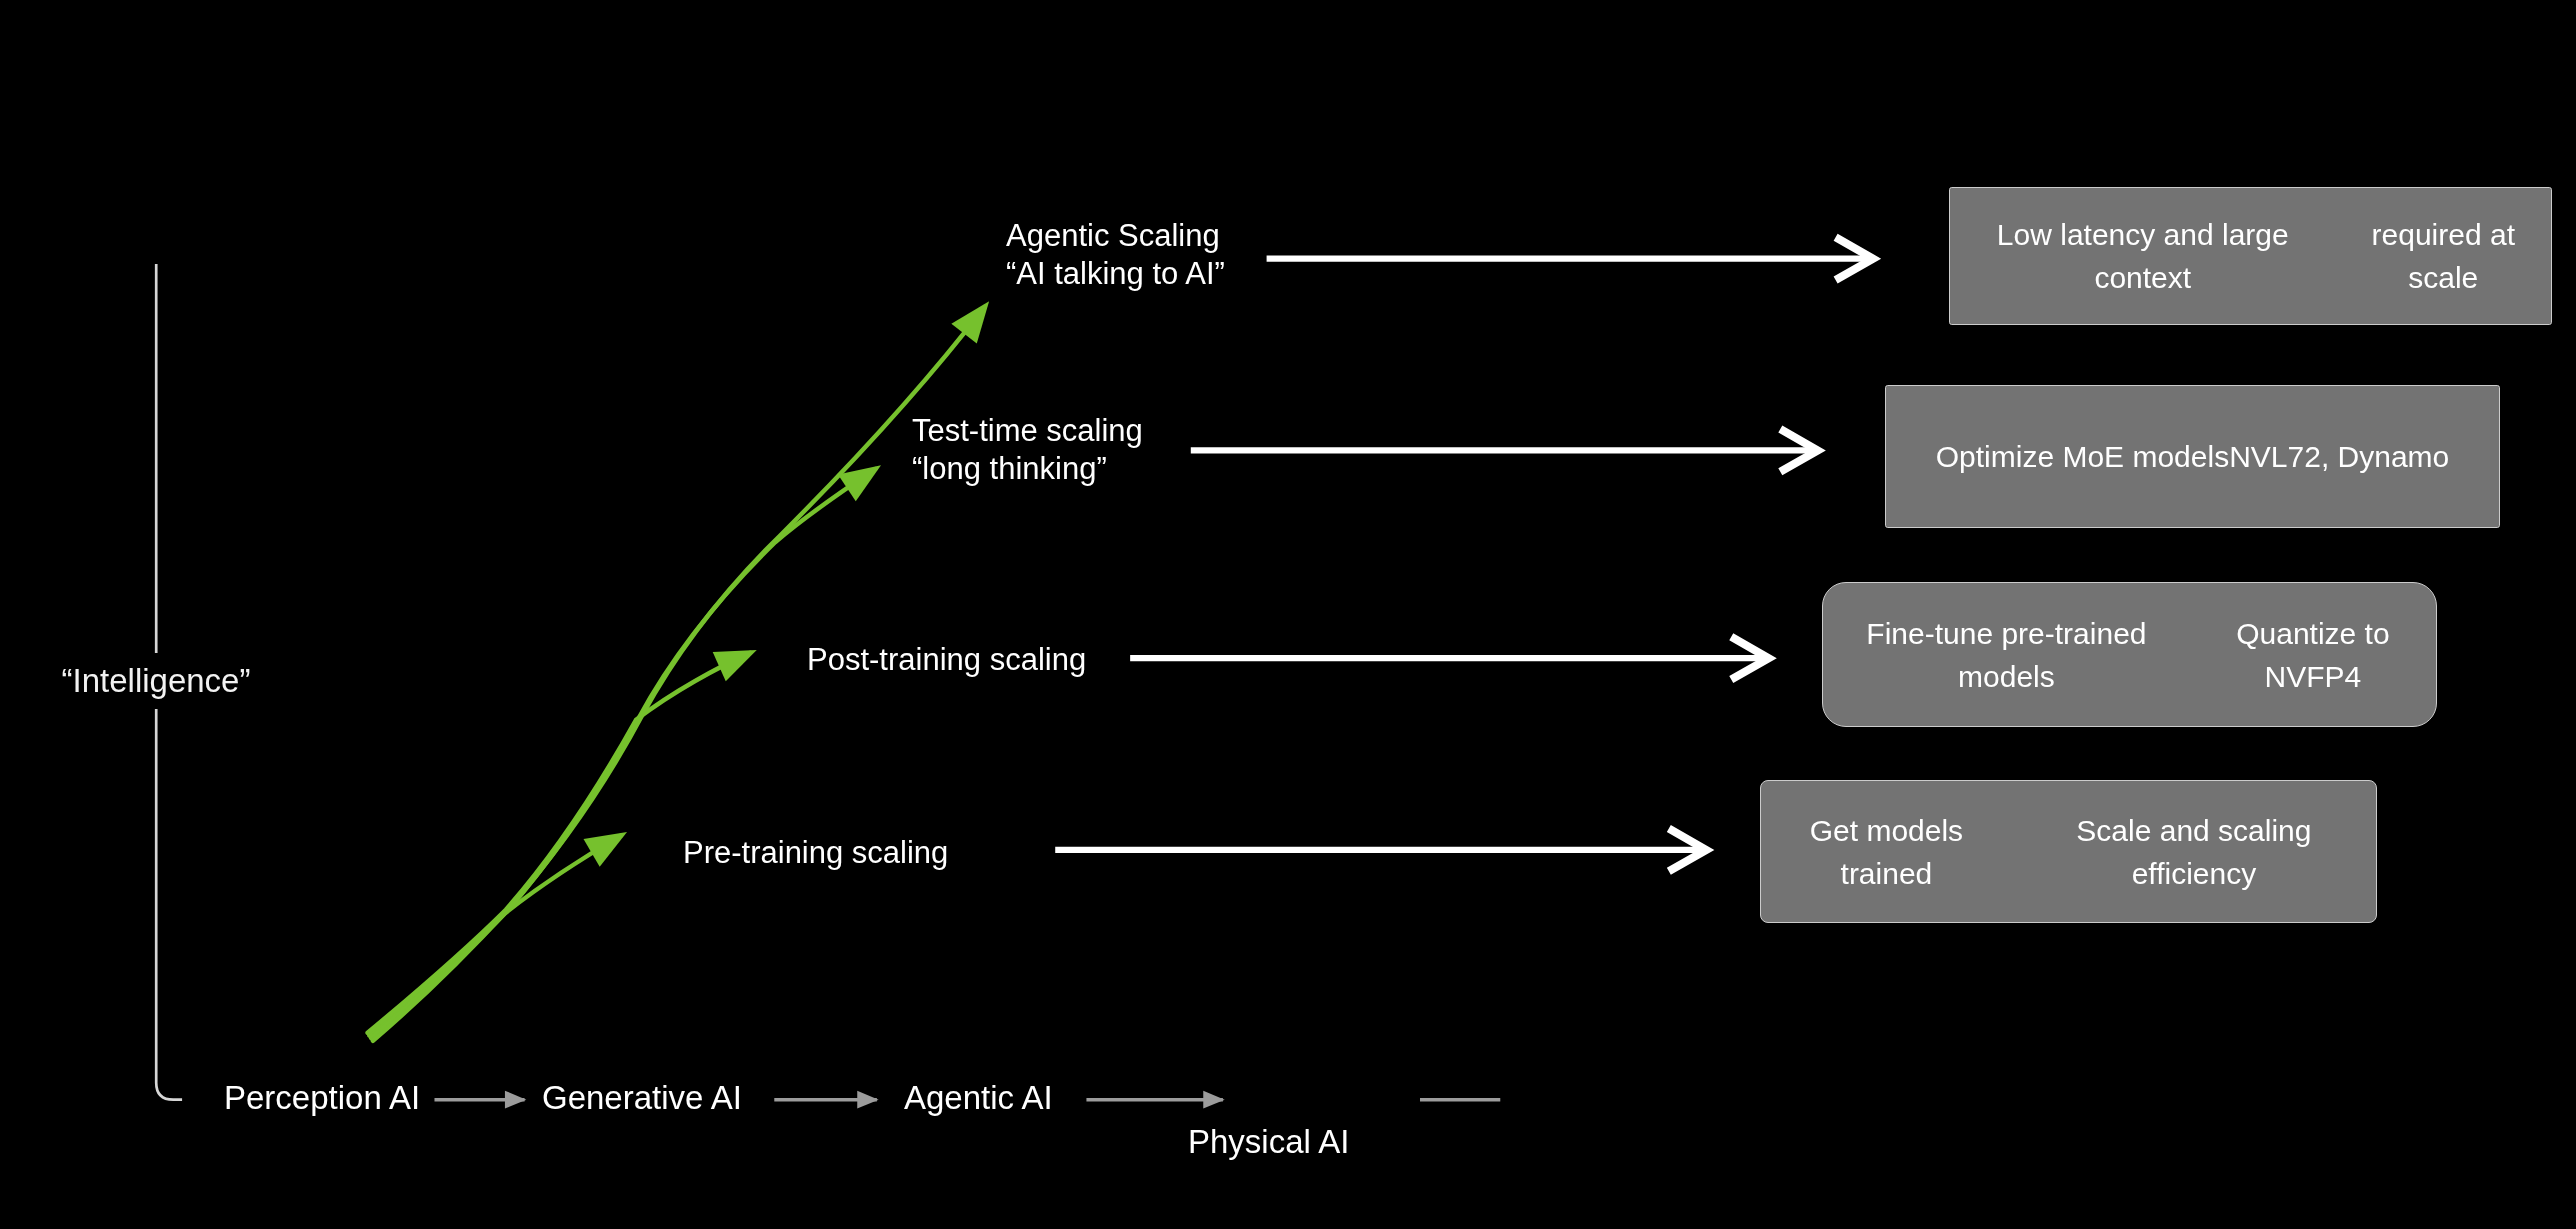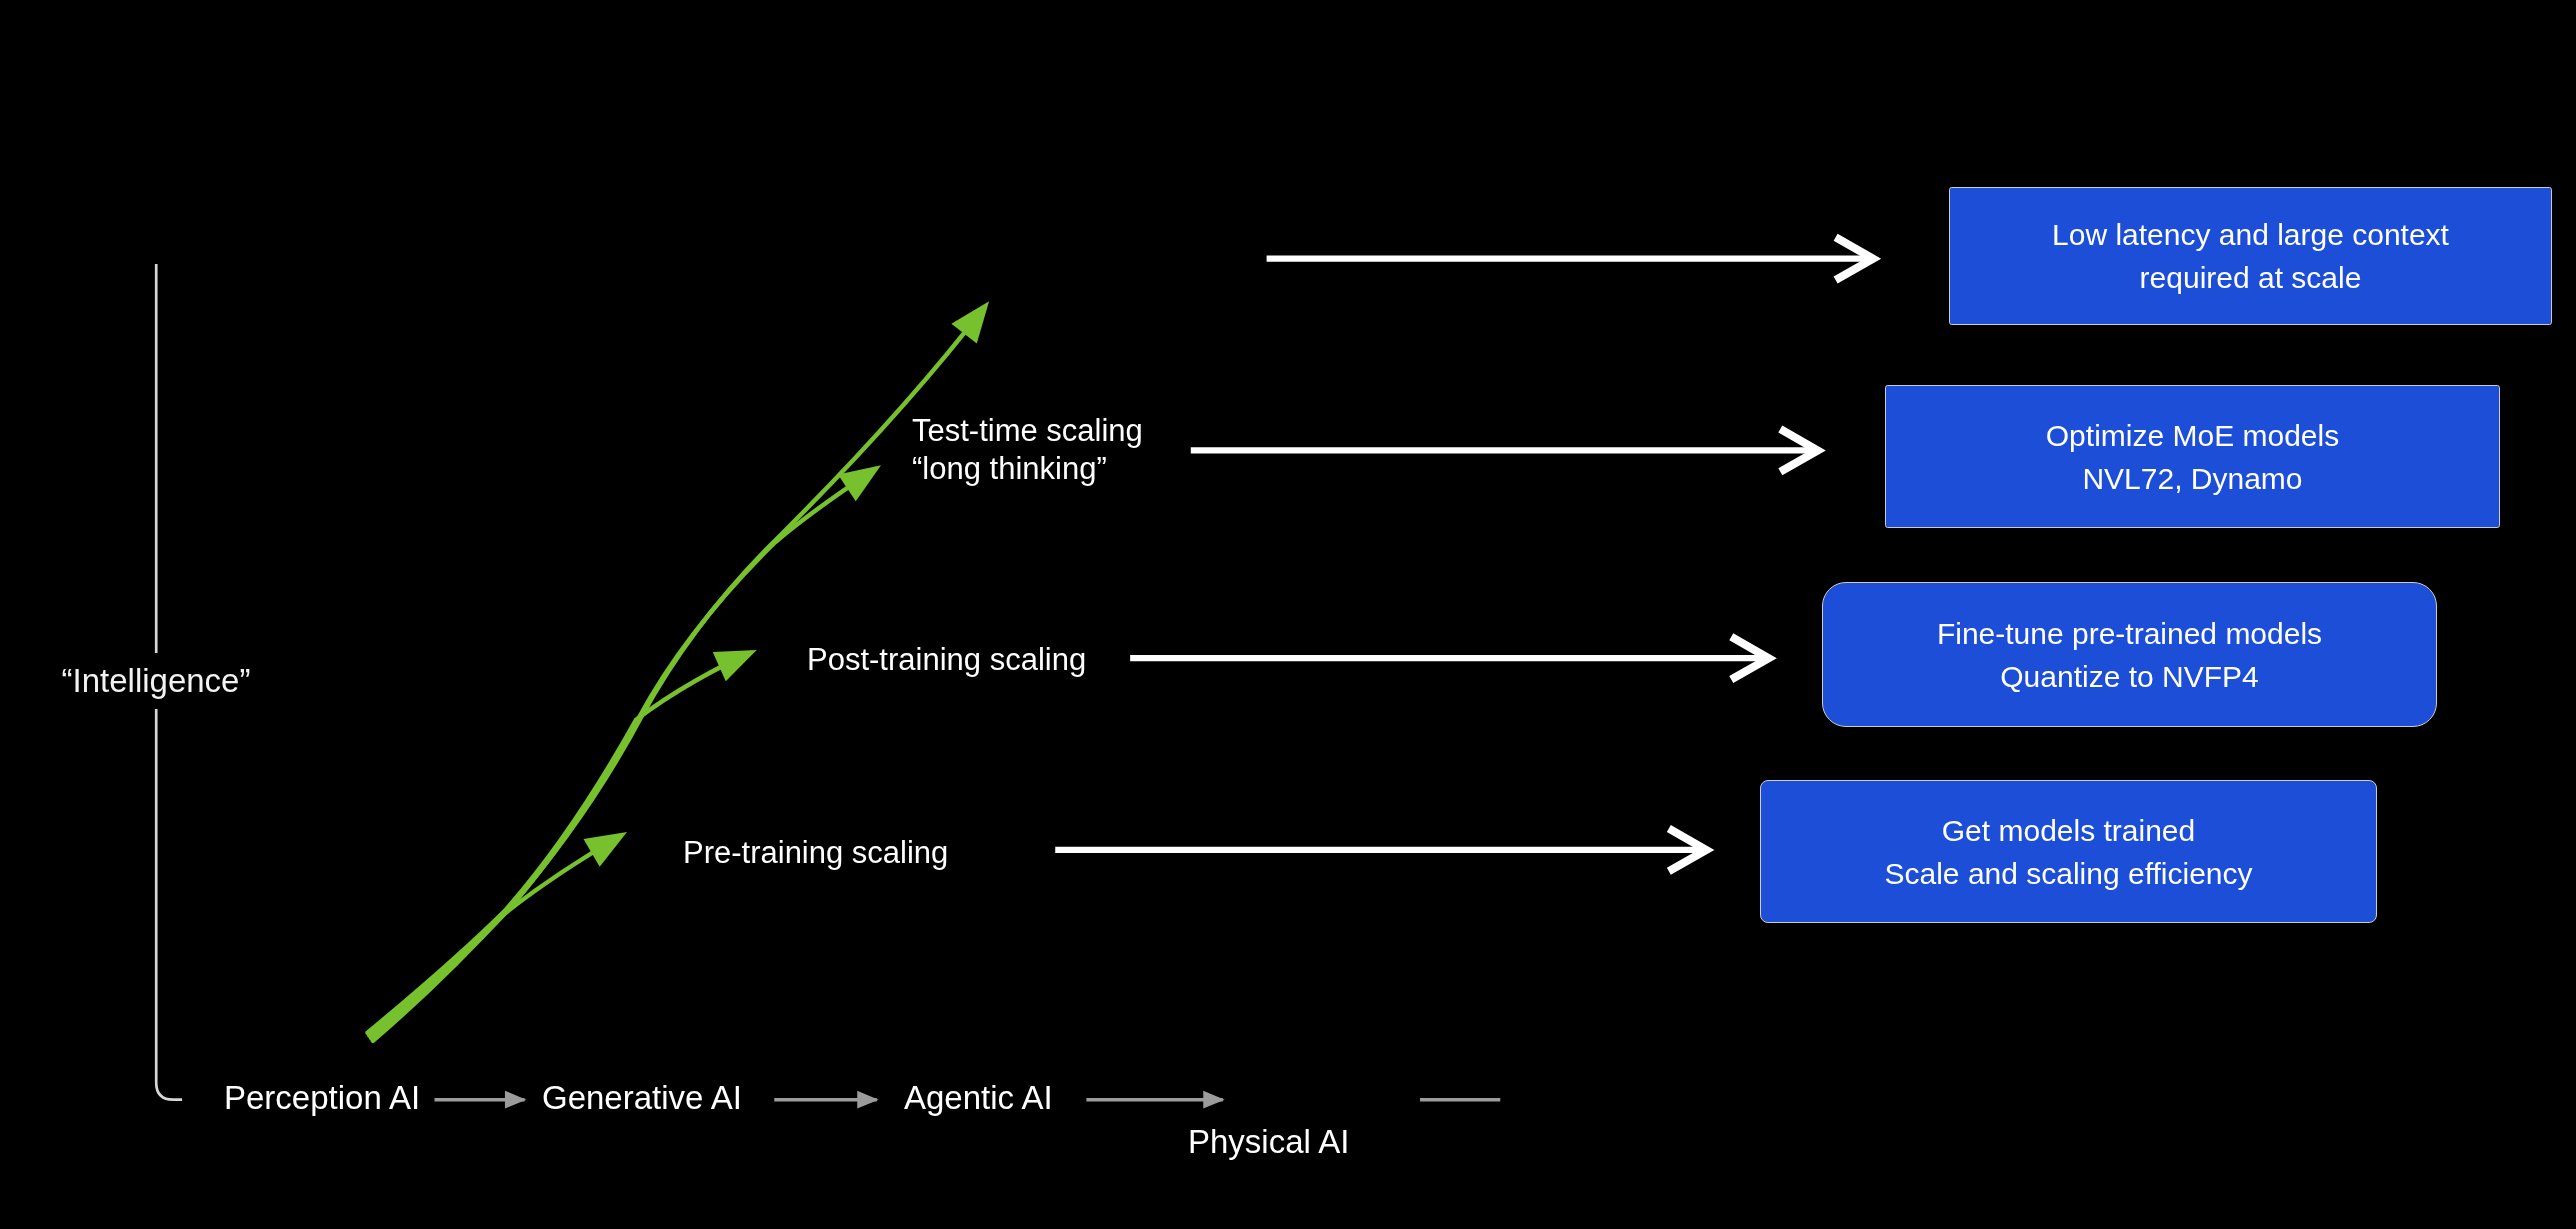--- a/index.html
+++ b/index.html
@@ -20,24 +20,24 @@
     font-size: 31px;
     line-height: 38px;
     font-weight: 400;
     color: #ffffff;
     white-space: nowrap;
   }
   .callout-box {
     position: absolute;
     z-index: 2;
     border: 1.8px solid #cccccc;
-    background: #1d4ed8;
+    background: #737373;
     border-radius: 2.7px;
     display: flex;
-    flex-direction: column;
+    flex-direction: row;
     align-items: center;
     justify-content: center;
     text-align: center;
     font-size: 30px;
     line-height: 43px;
     color: #ffffff;
   }
   #y-axis-label {
     position: absolute;
     z-index: 3;
@@ -97,20 +97,24 @@
     <g stroke="#9c9c9c" stroke-width="4">
       <line x1="487" y1="1233" x2="588" y2="1233" marker-end="url(#gray-head)"></line>
       <line x1="868" y1="1233" x2="983" y2="1233" marker-end="url(#gray-head)"></line>
       <line x1="1218" y1="1233" x2="1371" y2="1233" marker-end="url(#gray-head)"></line>
       <line x1="1592" y1="1233" x2="1682" y2="1233"></line>
     </g>
   </svg>
 
   <div id="y-axis-label">“Intelligence”</div>
 
+  <div class="branch-label" style="left:1006px; top:217px;">
+    <div>Agentic Scaling</div>
+    <div>“AI talking to AI”</div>
+  </div>
   <div class="branch-label" style="left:912px; top:412px;">
     <div>Test-time scaling</div>
     <div>“long thinking”</div>
   </div>
   <div class="branch-label" style="left:807px; top:641px;">
     <div>Post-training scaling</div>
   </div>
   <div class="branch-label" style="left:683px; top:834px;">
     <div>Pre-training scaling</div>
   </div>

